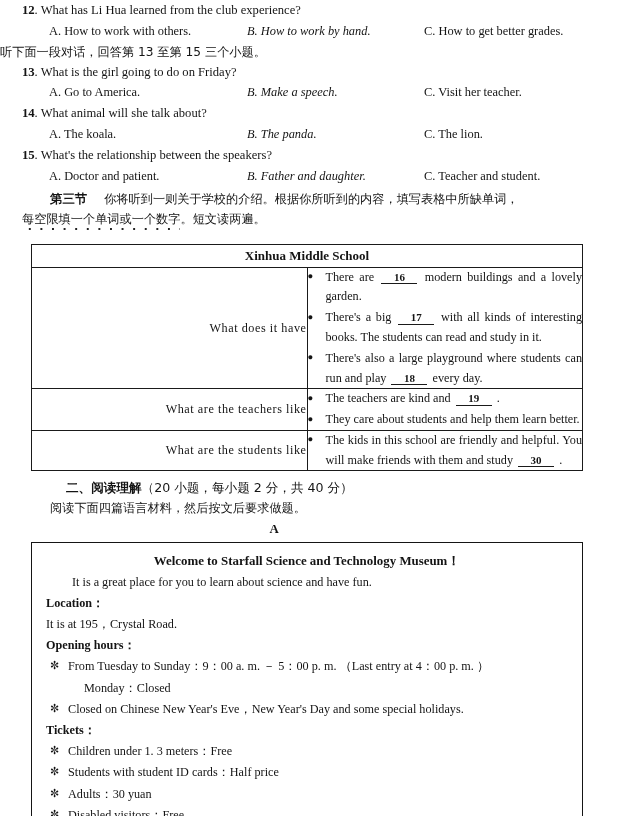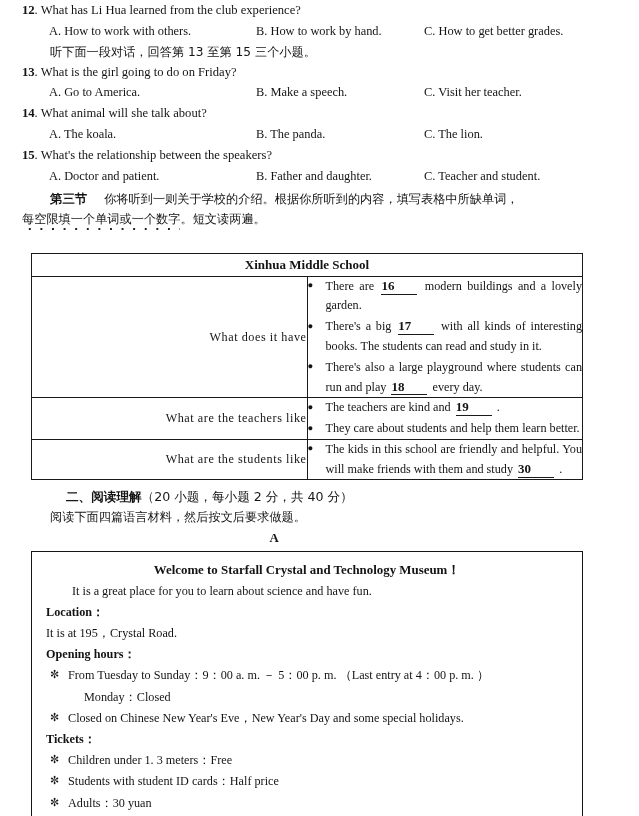--- a/index.html
+++ b/index.html
@@ -43,30 +43,29 @@
     height: 21px;
     line-height: 21px;
     white-space: nowrap;
   }
   .opt {
     position: absolute;
     font-size: 12.4px;
     white-space: nowrap;
   }
   .opt.a { left: 49px; }
-  .opt.b { left: 256px; }
+  .opt.b { left: 247px; font-style: italic; }
   .opt.c { left: 424px; }
 
   .cn {
     font-family: "DejaVu Sans", "Liberation Sans", sans-serif;
     font-size: 12.2px;
   }
   .cn-line {
     line-height: 1.64;
-    padding-left: 50px;
     white-space: nowrap;
   }
 
   
   .sec3 {
     margin-top: 2px;
     line-height: 1.66;
   }
   .sec3-l1 { padding-left: 50px; white-space: nowrap; }
   .sec3-l2 { padding-left: 22px; white-space: nowrap; }
@@ -90,21 +89,21 @@
     background-size: 11.6px 2px;
     background-repeat: repeat-x;
     background-position: 2px 0;
   }
 
   
   .sheet-table {
     border-collapse: collapse;
     width: 552px;
     margin-left: 31px;
-    margin-top: 23px;
+    margin-top: 14px;
     table-layout: fixed;
   }
   .sheet-table td, .sheet-table th {
     border: 1px solid #1a1a1a;
     padding: 0;
     vertical-align: middle;
   }
   .tbl-title {
     text-align: center;
     font-weight: bold;
@@ -136,23 +135,24 @@
     content: "●";
     position: absolute;
     left: 0;
     top: -0.5px;
     font-size: 9.5px;
     line-height: 1.9;
   }
   .blank {
     display: inline-block;
     min-width: 36px;
+    text-align: center;
     font-weight: bold;
     border-bottom: 1.2px solid #1a1a1a;
-    font-size: 13px;
+    font-size: 11px;
     margin: 0 2px;
     line-height: 1.15;
   }
 
   
   .read-head {
     margin-top: 9px;
     padding-left: 22px;
     font-family: "DejaVu Sans", "Liberation Sans", sans-serif;
     font-weight: bold;
@@ -323,21 +323,21 @@
     </table>
 
   <div class="read-head">
     <span>二、阅读理解</span><span class="paren">（20 小题，每小题 2 分，共 40 分）</span>
   </div>
   <div class="read-sub">阅读下面四篇语言材料，然后按文后要求做题。</div>
   <div class="passage-letter">A</div>
 
   <div class="museum-box">
     <div class="museum-title">
-      <span>Welcome to Starfall Crystal and Technology Museum</span><span>！</span>
+      <span>Welcome to Starfall Science and Technology Museum</span><span>！</span>
     </div>
     <div class="museum-intro">It is a great place for you to learn about science and have fun.</div>
 
     <div class="field-label">Location：</div>
     <div class="plain-line">It is at 195，Crystal Road.</div>
 
     <div class="field-label">Opening hours：</div>
     <div class="star-item">From Tuesday to Sunday：9：00 a. m. － 5：00 p. m. （Last entry at 4：00 p. m. ）</div>
     <div class="sub-item">Monday：Closed</div>
     <div class="star-item">Closed on Chinese New Year's Eve，New Year's Day and some special holidays.</div>

